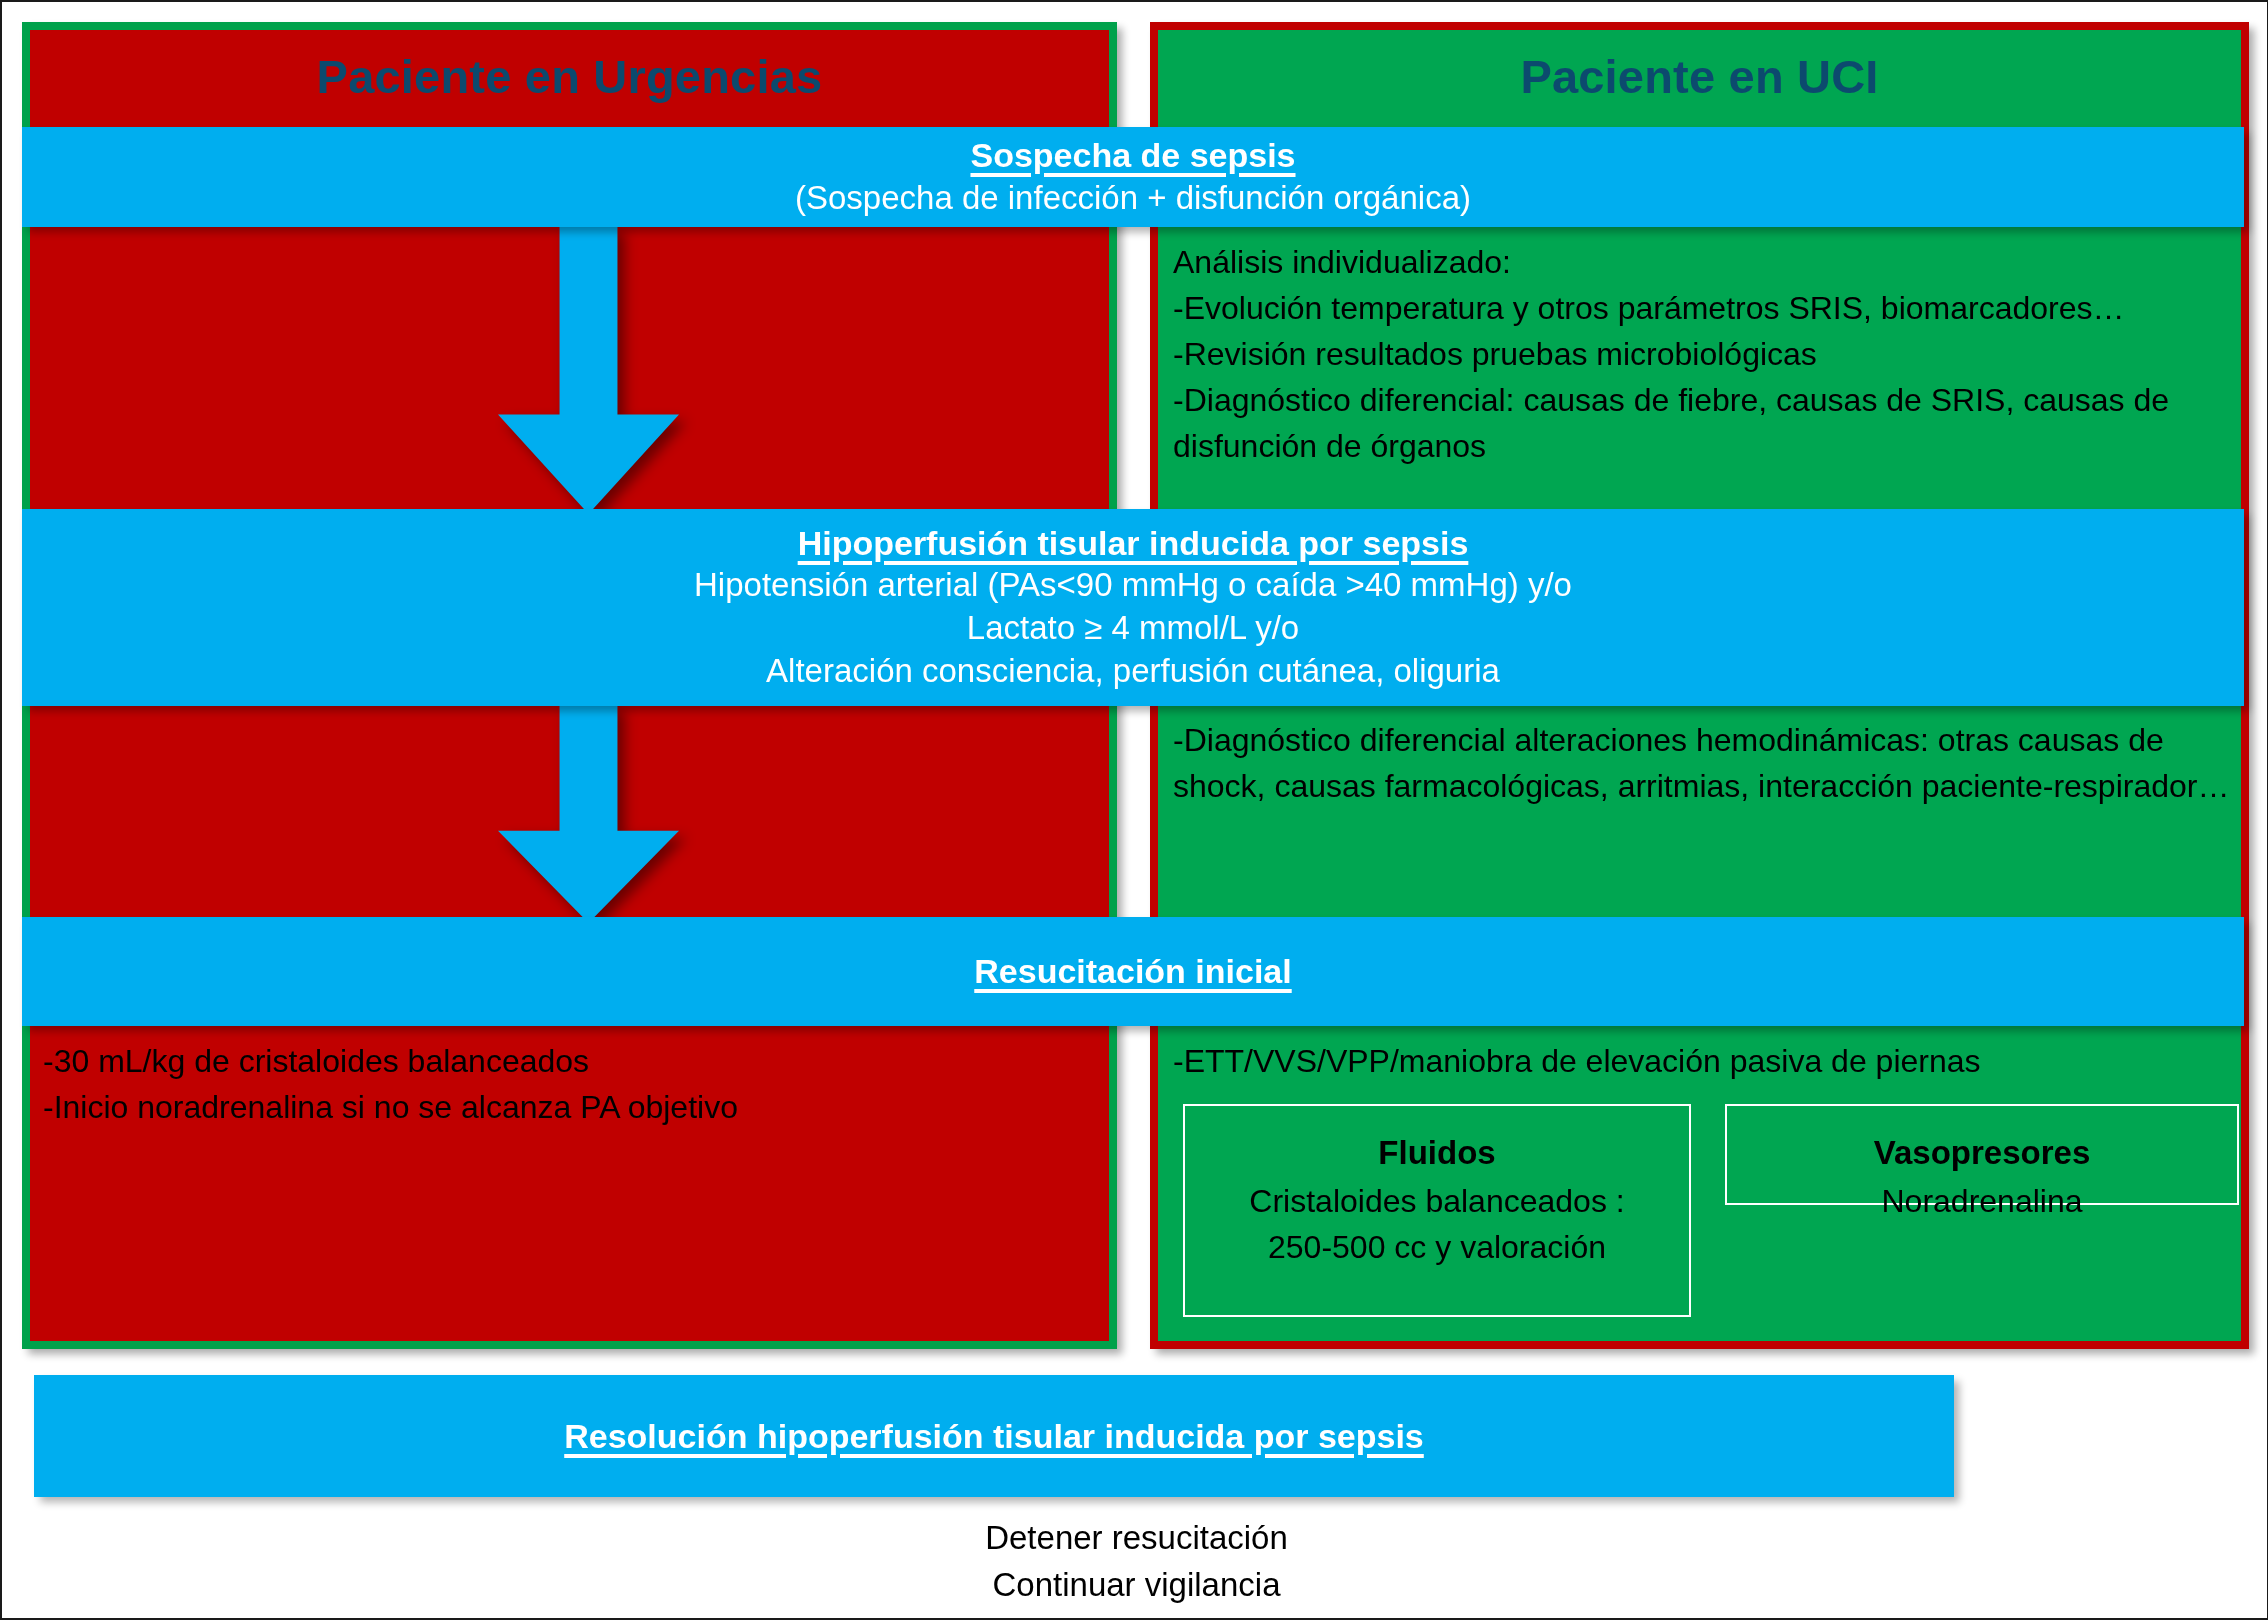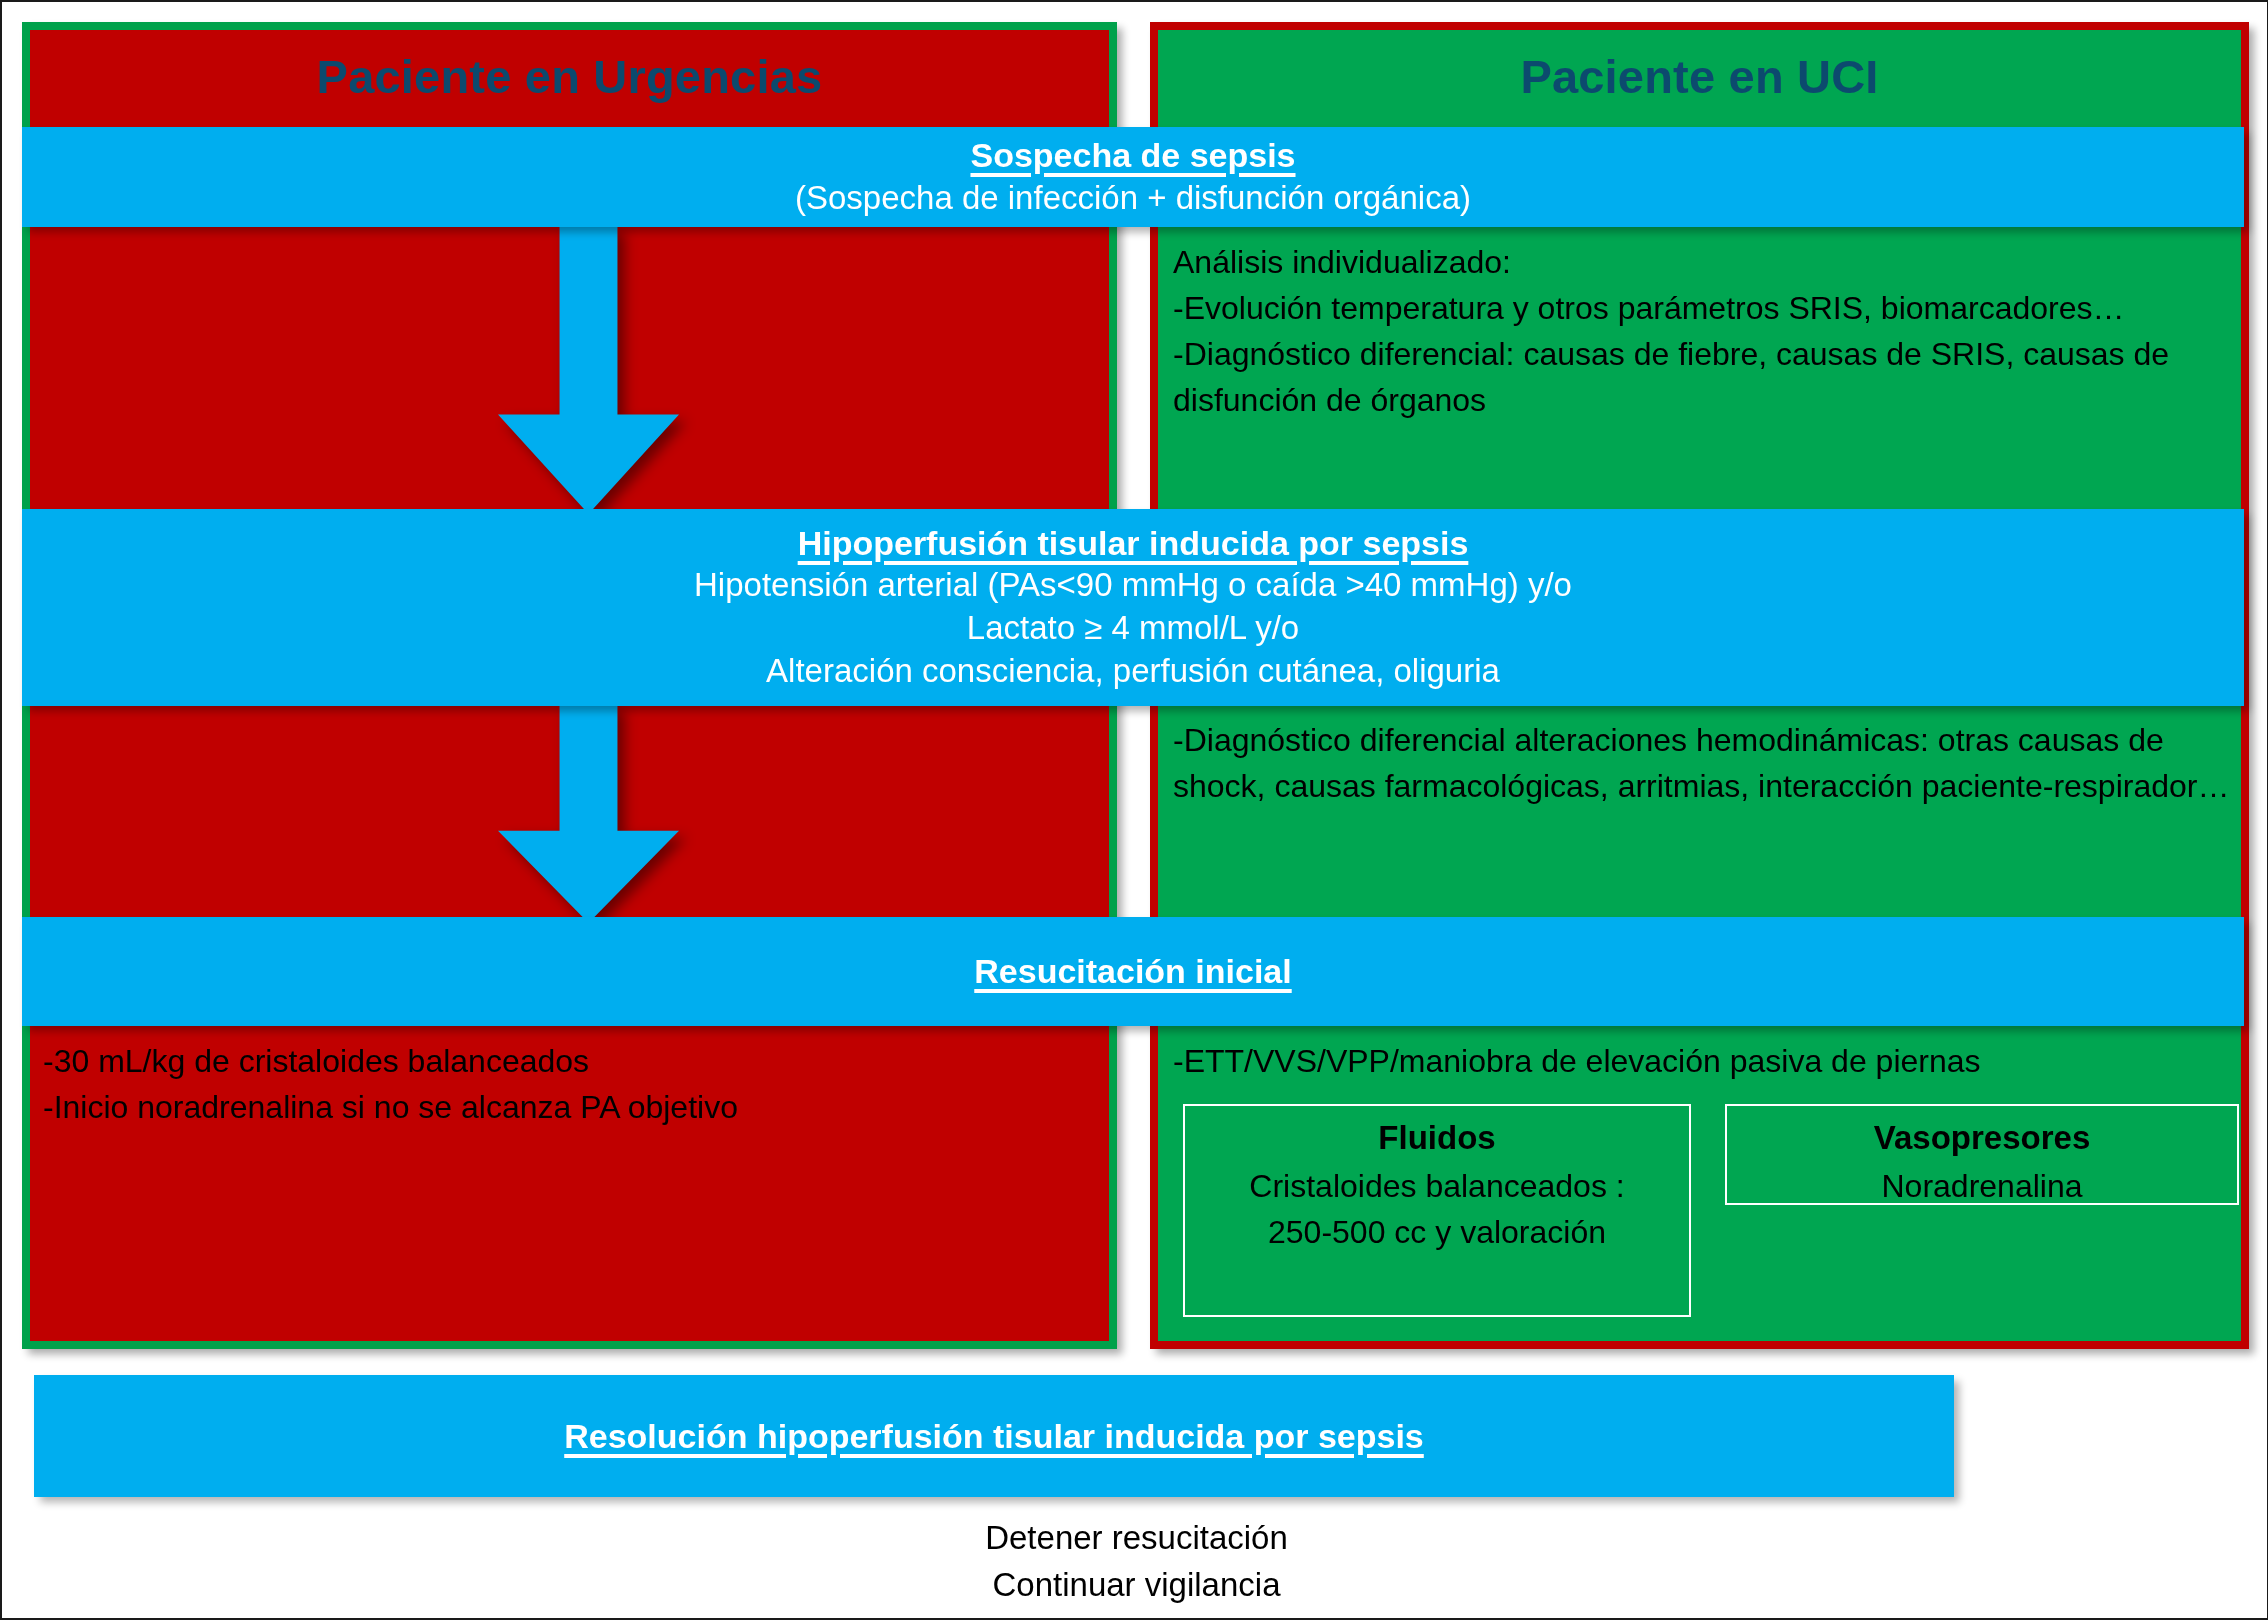--- a/index.html
+++ b/index.html
@@ -126,21 +126,21 @@
     width: 1057px;
     display: flex;
     gap: 34px;
     z-index: 7;
   }
   .subbox {
     border: 2.7px solid #ffffff;
     background: #00A651;
     color: #000000;
     text-align: center;
-    padding: 10px 9px 18px;
+    padding: 25px 9px 18px;
   }
   .subbox .sb-title {
     font-size: 33px;
     font-weight: bold;
     line-height: 1.35;
     margin-bottom: 3.6px;
   }
   .subbox .sb-line {
     font-size: 32px;
     line-height: 1.42;
@@ -176,20 +176,21 @@
 
   <div class="arrow" id="arrow-1">
     <svg viewBox="0 0 200 318" preserveAspectRatio="none">
       <polygon points="68,0 132,0 132,208 200,208 100,318 0,208 68,208" fill="#00AEEF"></polygon>
     </svg>
   </div>
 
   <div class="panel-text" id="icu-analisis">
     <p>Análisis individualizado:</p>
     <p>-Evolución temperatura y otros parámetros SRIS, biomarcadores…</p>
+    <p>-Revisión resultados pruebas microbiológicas</p>
     <p>-Diagnóstico diferencial: causas de fiebre, causas de SRIS, causas de disfunción de órganos</p>
   </div>
 
   <div class="band" id="band-sospecha">
     <div class="b-title">Sospecha de sepsis</div>
     <div class="b-line">(Sospecha de infección + disfunción orgánica)</div>
   </div>
 
   <div class="arrow" id="arrow-2">
     <svg viewBox="0 0 200 242" preserveAspectRatio="none">

